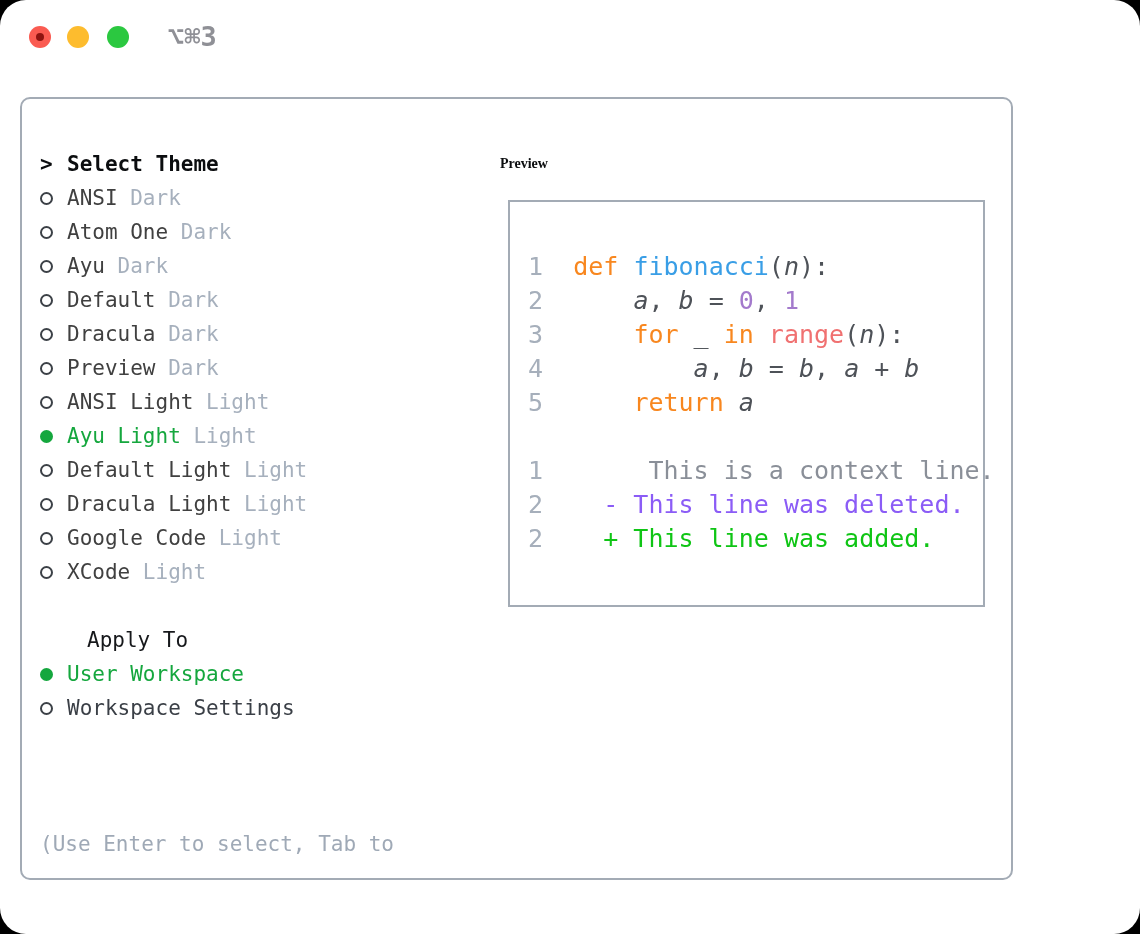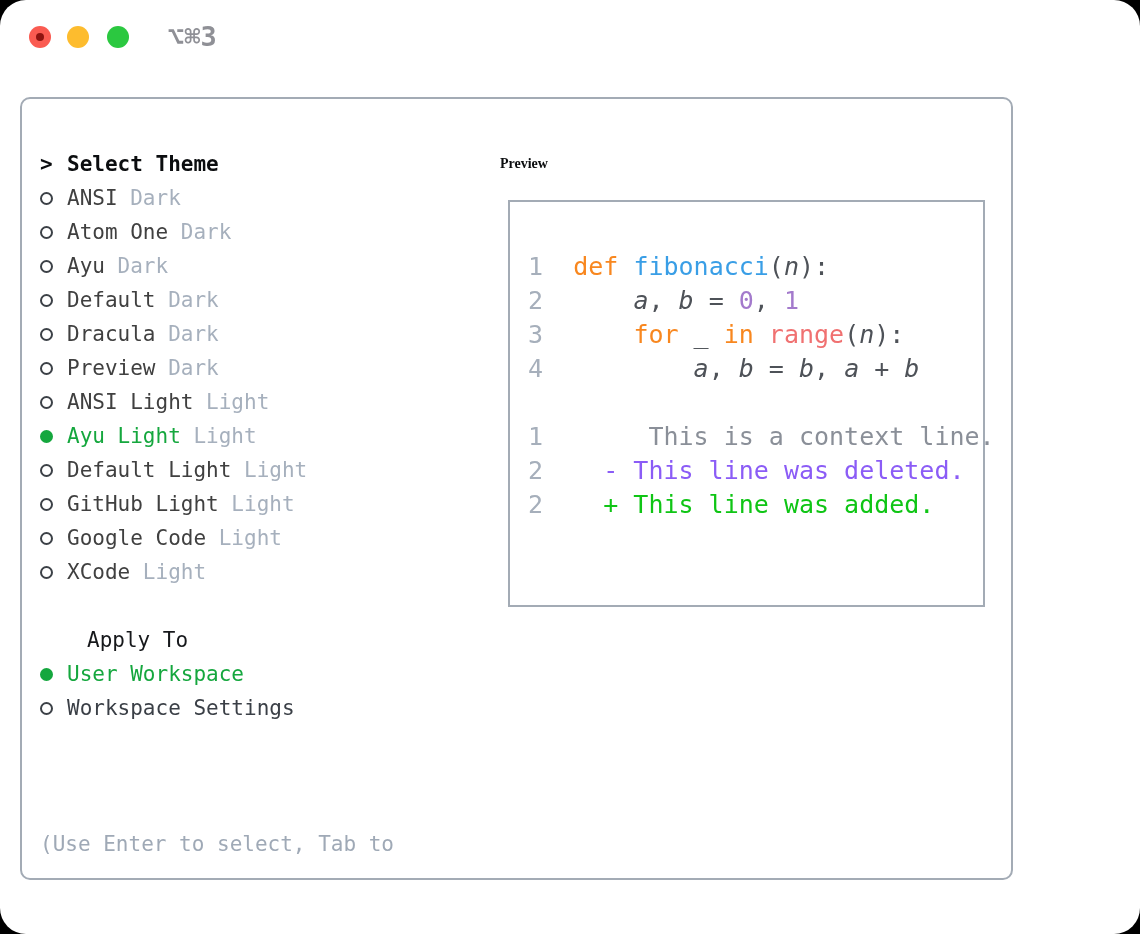--- a/index.html
+++ b/index.html
@@ -82,21 +82,21 @@
       <div id="theme-list">
           <div class="row"><span class="bullet-slot"><span class="radio"></span></span><span class="theme-name">ANSI</span><span class="theme-tag">Dark</span></div>
           <div class="row"><span class="bullet-slot"><span class="radio"></span></span><span class="theme-name">Atom One</span><span class="theme-tag">Dark</span></div>
           <div class="row"><span class="bullet-slot"><span class="radio"></span></span><span class="theme-name">Ayu</span><span class="theme-tag">Dark</span></div>
           <div class="row"><span class="bullet-slot"><span class="radio"></span></span><span class="theme-name">Default</span><span class="theme-tag">Dark</span></div>
           <div class="row"><span class="bullet-slot"><span class="radio"></span></span><span class="theme-name">Dracula</span><span class="theme-tag">Dark</span></div>
           <div class="row"><span class="bullet-slot"><span class="radio"></span></span><span class="theme-name">Preview</span><span class="theme-tag">Dark</span></div>
           <div class="row"><span class="bullet-slot"><span class="radio"></span></span><span class="theme-name">ANSI Light</span><span class="theme-tag">Light</span></div>
           <div class="row"><span class="bullet-slot"><span class="radio sel"></span></span><span class="theme-name sel">Ayu Light</span><span class="theme-tag">Light</span></div>
           <div class="row"><span class="bullet-slot"><span class="radio"></span></span><span class="theme-name">Default Light</span><span class="theme-tag">Light</span></div>
-          <div class="row"><span class="bullet-slot"><span class="radio"></span></span><span class="theme-name">GitHub Light</span><span class="theme-tag">Light</span></div>
+          <div class="row"><span class="bullet-slot"><span class="radio"></span></span><span class="theme-name">Dracula Light</span><span class="theme-tag">Light</span></div>
           <div class="row"><span class="bullet-slot"><span class="radio"></span></span><span class="theme-name">Google Code</span><span class="theme-tag">Light</span></div>
           <div class="row"><span class="bullet-slot"><span class="radio"></span></span><span class="theme-name">XCode</span><span class="theme-tag">Light</span></div>
         </div>
 
       <div class="apply-section">
         <div class="row">
           <span class="bullet-slot"></span>
           <span class="apply-label">Apply To</span>
         </div>
         <div id="apply-list">
@@ -112,20 +112,21 @@
     </div>
 
     <div class="preview-title">Preview</div>
 
     <div class="preview-box">
       <div class="code" id="code-block">
           <div class="code-line"><span class="t-num">1  </span><span class="t-kw">def</span><span class="t-plain"> </span><span class="t-fn">fibonacci</span><span class="t-plain">(</span><span class="t-var">n</span><span class="t-plain">):</span></div>
           <div class="code-line"><span class="t-num">2  </span><span class="t-plain">    </span><span class="t-var">a</span><span class="t-plain">, </span><span class="t-var">b</span><span class="t-plain"> = </span><span class="t-numlit">0</span><span class="t-plain">, </span><span class="t-numlit">1</span></div>
           <div class="code-line"><span class="t-num">3  </span><span class="t-plain">    </span><span class="t-kw">for</span><span class="t-plain"> _ </span><span class="t-kw">in</span><span class="t-plain"> </span><span class="t-builtin">range</span><span class="t-plain">(</span><span class="t-var">n</span><span class="t-plain">):</span></div>
           <div class="code-line"><span class="t-num">4  </span><span class="t-plain">        </span><span class="t-var">a</span><span class="t-plain">, </span><span class="t-var">b</span><span class="t-plain"> = </span><span class="t-var">b</span><span class="t-plain">, </span><span class="t-var">a</span><span class="t-plain"> + </span><span class="t-var">b</span></div>
+          <div class="code-line"><span class="t-num">5  </span><span class="t-plain">    </span><span class="t-kw">return</span><span class="t-plain"> </span><span class="t-var">a</span></div>
           <div class="code-line"></div>
           <div class="code-line"><span class="t-num">1       </span><span class="t-ctx">This is a context line.</span></div>
           <div class="code-line"><span class="t-num">2    </span><span class="t-del">- This line was deleted.</span></div>
           <div class="code-line"><span class="t-num">2    </span><span class="t-add">+ This line was added.</span></div>
         </div>
     </div>
 
   </div>
 </div>
 

